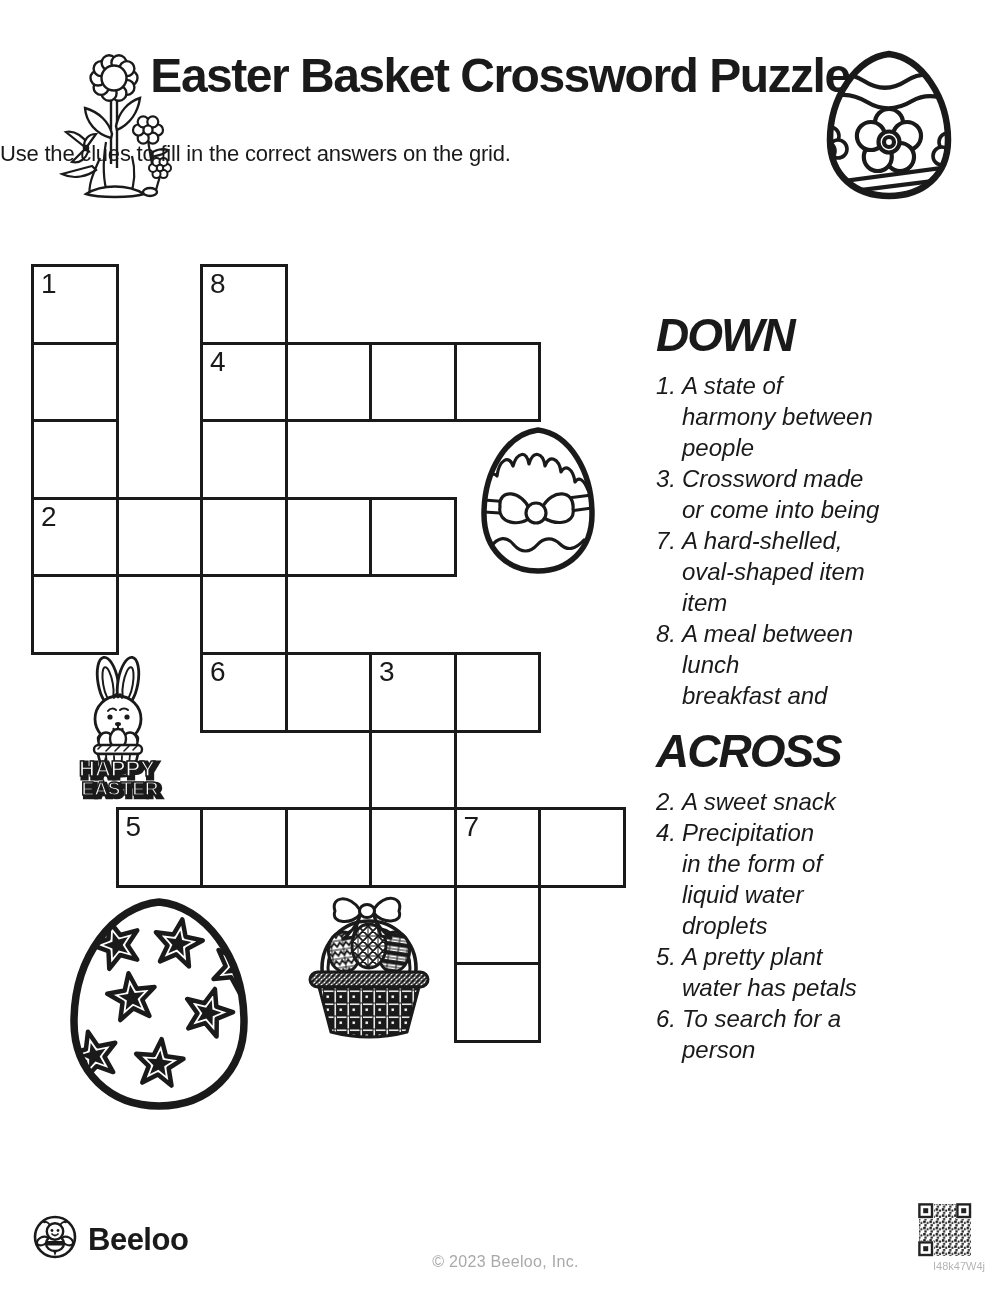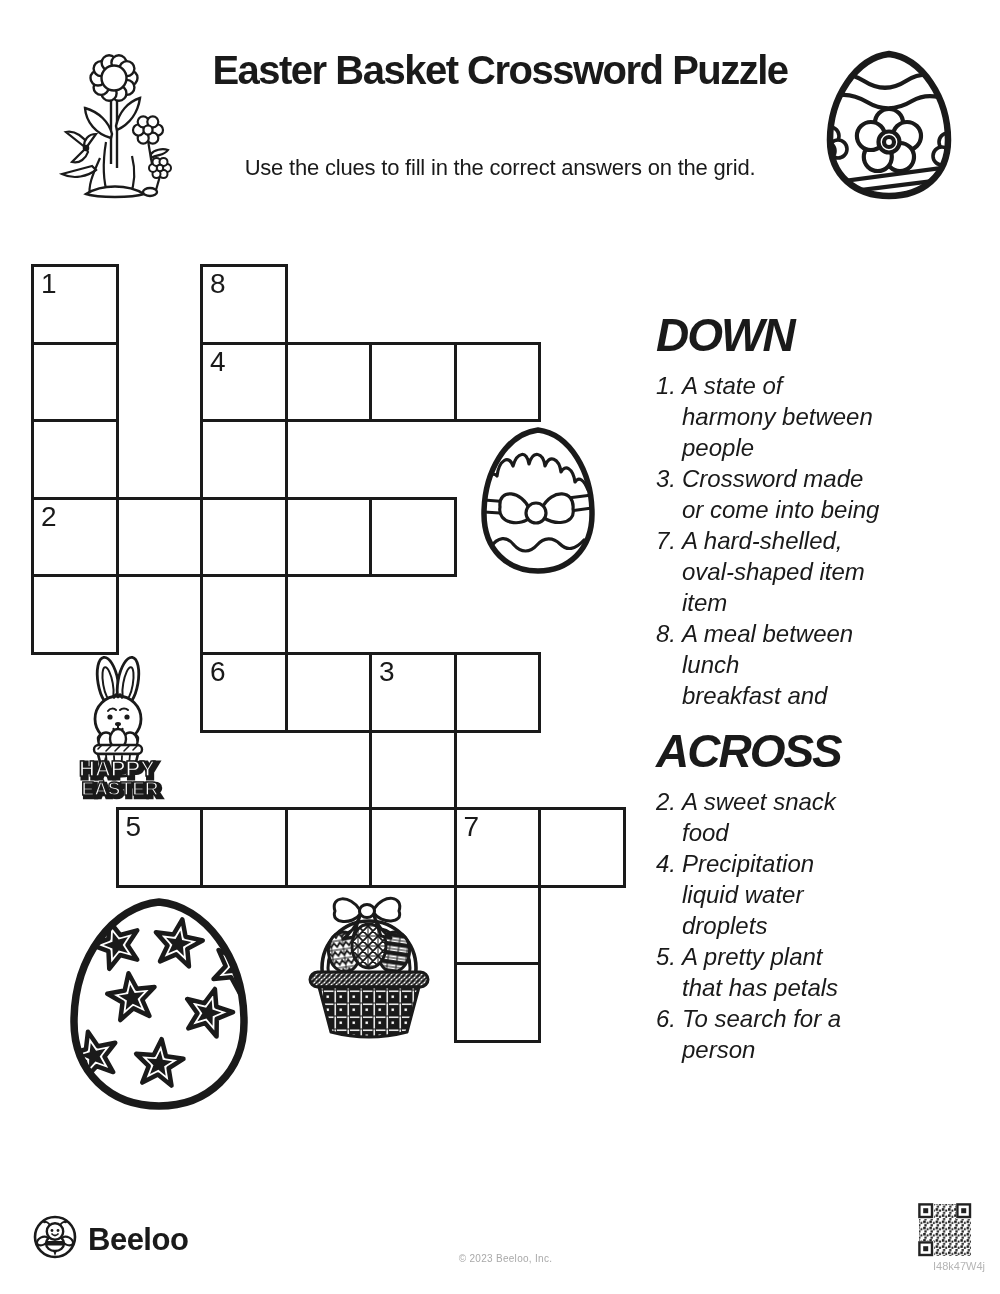--- a/index.html
+++ b/index.html
@@ -2,22 +2,22 @@
 <html style="--ink: #1a1a1a; --muted: #a9a9a9;"><head>
 <meta charset="utf-8">
 <style>
   :root{ --ink:#1a1a1a; --muted:#a9a9a9; --muted2:#b5b5b5; }
   *{ margin:0; padding:0; box-sizing:border-box; }
   body{ background:#ffffff; font-family:"Liberation Sans","DejaVu Sans",sans-serif; }
   .page{ position:relative; width:1000px; height:1294px; background:#fff; color:var(--ink); overflow:hidden; }
 
   
   .title{ position:absolute; left:0; right:0; top:48px; text-align:center;
-          font-size:40px; font-weight:700; letter-spacing:-1.5px; }
-  .subtitle{ position:absolute; left:0; right:0; top:155px; text-align:center;
+          font-size:48px; font-weight:700; letter-spacing:-1.5px; }
+  .subtitle{ position:absolute; left:0; right:0; top:141px; text-align:left;
              font-size:22px; font-weight:400; letter-spacing:-0.2px; }
   .flower-art{ position:absolute; left:52px; top:46px; }
   .egg-art-tr{ position:absolute; left:822px; top:50px; }
 
   
   .grid{ position:absolute; left:0; top:0; }
   .cell{ position:absolute; width:87.5px; height:80.6px; border:3px solid var(--ink);
          background:#fff; }
   .cnum{ position:absolute; top:2px; left:7px; font-size:28px; line-height:1.1;
          font-weight:400; color:var(--ink); }
@@ -35,21 +35,21 @@
   .clue-heading{ font-size:46px; font-weight:700; letter-spacing:-2px; line-height:1; margin:0 0 12px 0; }
   .clue{ display:flex; font-size:24px; line-height:31px; }
   .clue-num{ flex:0 0 26px; }
   .clue-lines{ flex:1; }
 
   
   .beeloo-logo{ position:absolute; left:33px; top:1215px; }
   .brand-word{ position:absolute; left:88px; top:1222px; font-size:31px; font-weight:700;
                letter-spacing:-0.5px; }
   .copyright{ position:absolute; left:0; right:0; top:1253px; text-align:center;
-              font-size:10px; color:var(--muted); letter-spacing:0.3px;padding-left:11px; }
+              font-size:16px; color:var(--muted); letter-spacing:0.3px;padding-left:11px; }
   .qr{ position:absolute; left:917px; top:1202px; color:#222; }
   .qr-label{ position:absolute; left:905px; top:1260px; width:80px; text-align:right;
              font-size:11px; color:var(--muted2); }
 
   svg{ display:block; color:var(--ink); }
   svg text{ font-family:"Liberation Sans","DejaVu Sans",sans-serif; }
 </style>
 </head>
 <body>
 
@@ -352,36 +352,36 @@
       </div>
   </section>
 
   <section class="clue-block across">
     <h2 class="clue-heading">ACROSS</h2>
     <div class="clue-list">
         <div class="clue">
           <span class="clue-num">2.</span>
           <div class="clue-lines">
             <div class="clue-line">A sweet snack</div>
-            <div class="clue-line">food</div>
           </div>
         </div>
         <div class="clue">
           <span class="clue-num">4.</span>
           <div class="clue-lines">
             <div class="clue-line">Precipitation</div>
+            <div class="clue-line">in the form of</div>
             <div class="clue-line">liquid water</div>
             <div class="clue-line">droplets</div>
           </div>
         </div>
         <div class="clue">
           <span class="clue-num">5.</span>
           <div class="clue-lines">
             <div class="clue-line">A pretty plant</div>
-            <div class="clue-line">that has petals</div>
+            <div class="clue-line">water has petals</div>
           </div>
         </div>
         <div class="clue">
           <span class="clue-num">6.</span>
           <div class="clue-lines">
             <div class="clue-line">To search for a</div>
             <div class="clue-line">person</div>
           </div>
         </div>
       </div>

